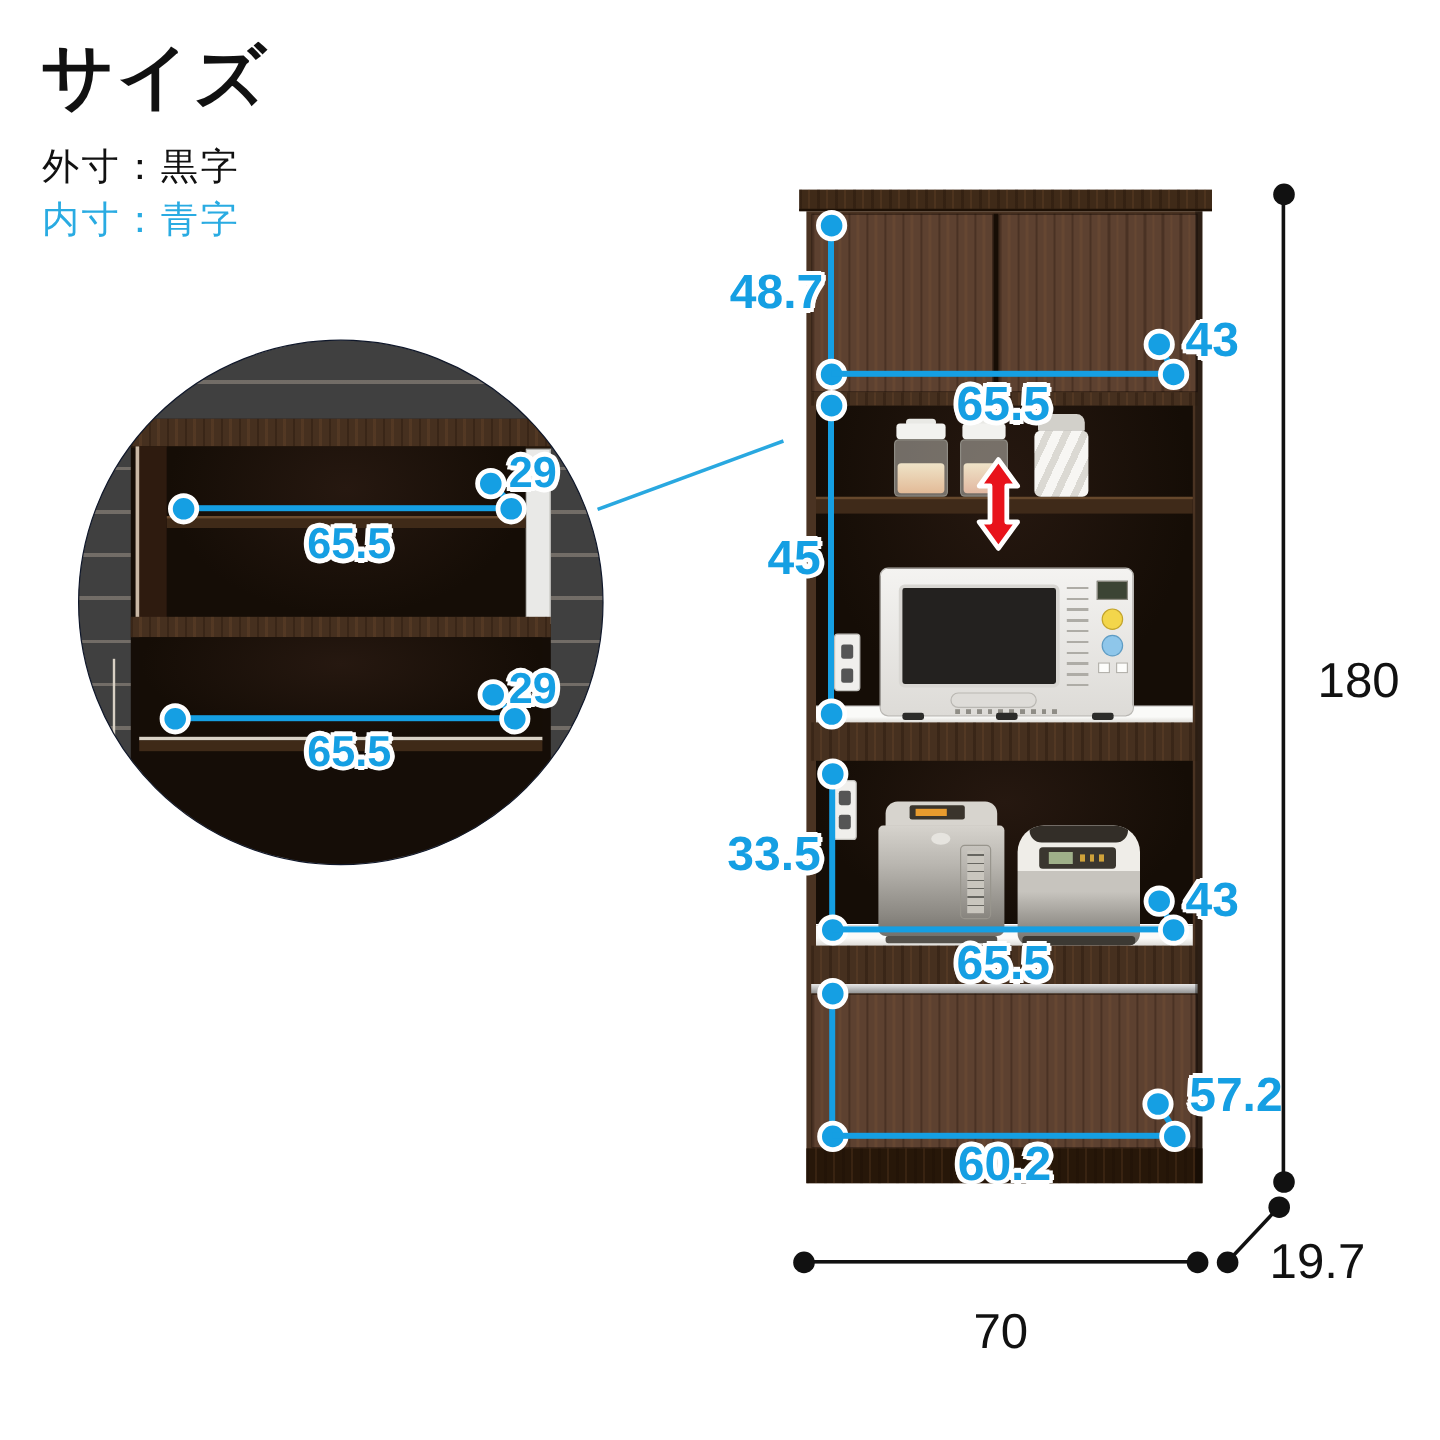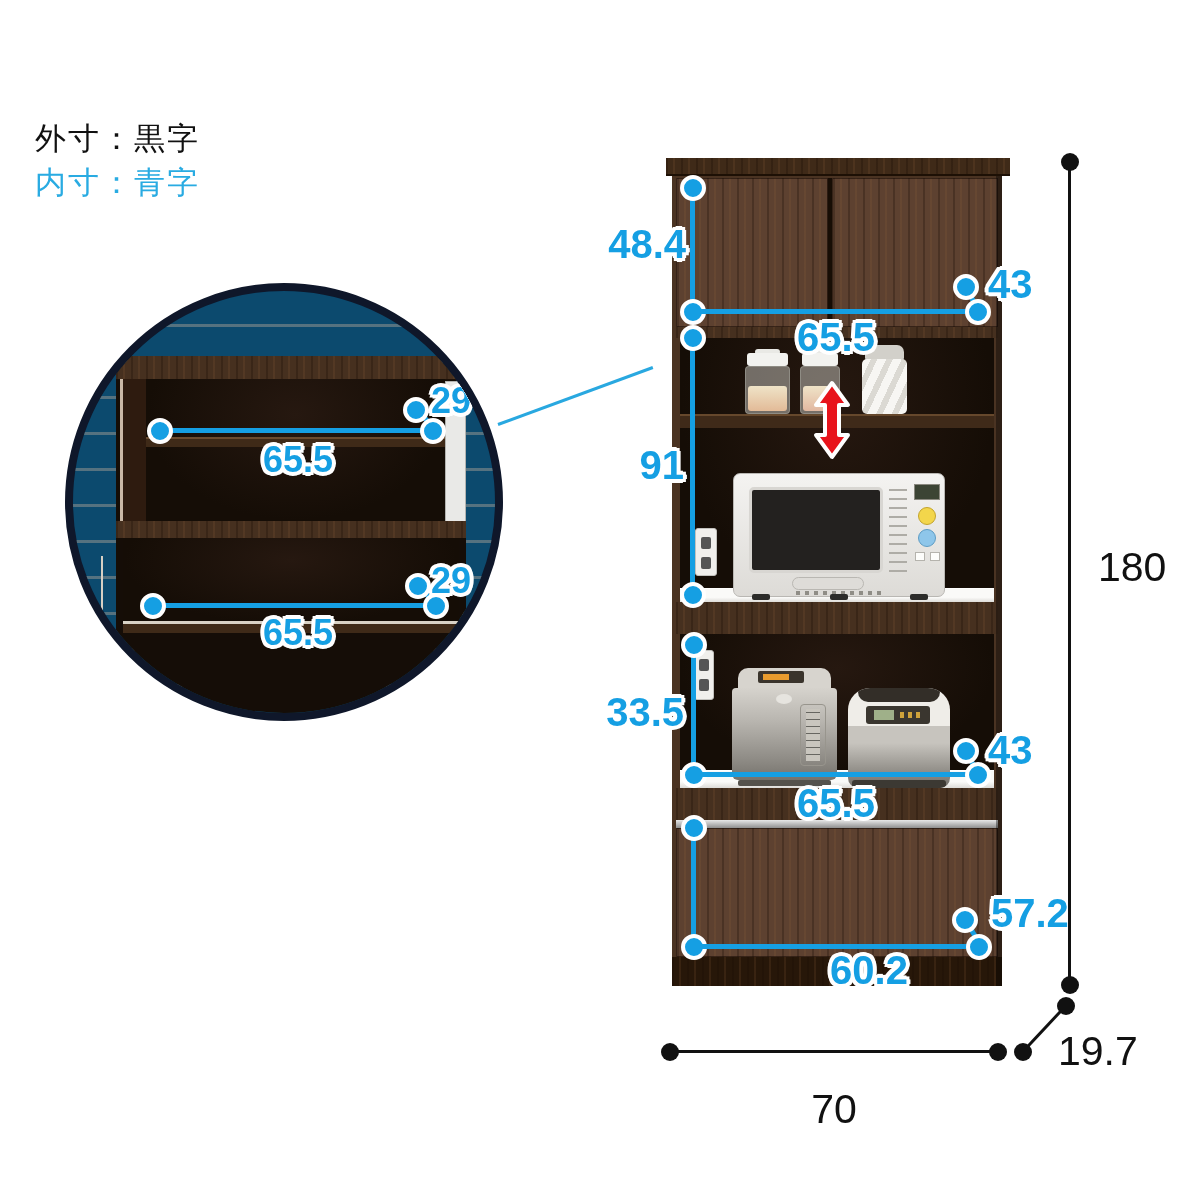--- a/index.html
+++ b/index.html
@@ -47,26 +47,27 @@
 
   .mw-body{background:linear-gradient(180deg,#f4f3f1,#dddbd7);border-radius:7px;border:1px solid #b9b7b3;box-sizing:border-box;}
   .metal{background:linear-gradient(180deg,#d6d3cd 0%,#b9b6b0 35%,#8c8983 80%,#75726c 100%);}
 </style>
 </head>
 <body>
 
 <div id="canvas">
 
   <div class="abs title-row">
+    <span class="title-main">サイズ</span>
   </div>
   <div class="abs legend inner" style="left:35px;top:162px;">内寸：青字</div>
   <div class="abs legend" style="left:35px;top:118px;">外寸：黒字</div>
 
-  <div class="abs" style="left:65px;top:283px;width:438px;height:438px;border-radius:50%;border:8px solid #0f172a;
-       overflow:hidden;background:#0c4a6e;box-sizing:border-box;">
+  <div class="abs" style="left:65px;top:283px;width:438px;height:438px;border-radius:50%;border:1px solid #0f172a;
+       overflow:hidden;background:#404040;box-sizing:border-box;">
 
     <div class="abs" style="left:0;top:0;width:438px;height:438px;
          background:repeating-linear-gradient(180deg,rgba(0,0,0,0) 0 33px,rgba(175,163,150,.45) 33px 36px);"></div>
     <div class="abs" style="left:28px;top:265px;width:2px;height:173px;background:#d8d0c4;"></div>
 
     <div class="abs" style="left:43px;top:65px;width:350px;height:373px;background:#150d07;">
       <div class="abs wood-band grain" style="left:0;top:0;width:350px;height:23px;border-bottom:1px solid #1d1108;"></div>
       <div class="abs" style="left:135px;top:27px;width:14px;height:16px;background:#221409;border:1px solid #0d0703;"></div>
       <div class="abs" style="left:195px;top:27px;width:14px;height:16px;background:#221409;border:1px solid #0d0703;"></div>
 
@@ -191,33 +192,33 @@
     <div class="abs wood-band grain" style="left:4px;top:612px;width:322px;height:32px;"></div>
     <div class="abs rail" style="left:4px;top:644px;width:322px;height:8px;"></div>
     <div class="abs wood-door grain" style="left:4px;top:652px;width:322px;height:129px;"></div>
     <div class="abs grain" style="left:0;top:781px;width:330px;height:29px;background-color:#271709;"></div>
     <div class="abs" style="left:324px;top:0;width:6px;height:810px;background:rgba(0,0,0,.38);"></div>
   </div>
 
   <div class="abs bl bline-v" style="left:690px;top:188px;height:124px;"></div>
   <div class="abs bdot" style="left:680px;top:175px;"></div>
   <div class="abs bdot" style="left:680px;top:299px;"></div>
-  <div class="abs num-b num-r" style="left:556px;top:222px;">48.4</div>
+  <div class="abs num-b num-r" style="left:556px;top:222px;">48.7</div>
 
   <div class="abs bl bline-h" style="left:693px;top:309px;width:285px;"></div>
   <div class="abs bl diag" style="left:966px;top:284px;width:27px;transform:rotate(63.4deg);"></div>
   <div class="abs bdot" style="left:965px;top:299px;"></div>
   <div class="abs bdot" style="left:953px;top:274px;"></div>
   <div class="abs num-b" style="left:988px;top:262px;">43</div>
   <div class="abs num-b ctr" style="left:836px;top:315px;">65.5</div>
 
   <div class="abs bl bline-v" style="left:690px;top:338px;height:257px;"></div>
   <div class="abs bdot" style="left:680px;top:325px;"></div>
   <div class="abs bdot" style="left:680px;top:582px;"></div>
-  <div class="abs num-b num-r" style="left:554px;top:443px;">91</div>
+  <div class="abs num-b num-r" style="left:554px;top:443px;">45</div>
 
   <div class="abs bl bline-v" style="left:691px;top:645px;height:130px;"></div>
   <div class="abs bdot" style="left:681px;top:632px;"></div>
   <div class="abs bdot" style="left:681px;top:762px;"></div>
   <div class="abs num-b num-r" style="left:554px;top:690px;">33.5</div>
 
   <div class="abs bl bline-h" style="left:694px;top:772px;width:284px;"></div>
   <div class="abs bl diag" style="left:966px;top:748px;width:27px;transform:rotate(63.4deg);"></div>
   <div class="abs bdot" style="left:965px;top:762px;"></div>
   <div class="abs bdot" style="left:953px;top:738px;"></div>
@@ -226,21 +227,21 @@
 
   <div class="abs bl bline-v" style="left:691px;top:828px;height:119px;"></div>
   <div class="abs bdot" style="left:681px;top:815px;"></div>
   <div class="abs bdot" style="left:681px;top:934px;"></div>
 
   <div class="abs bl bline-h" style="left:694px;top:944px;width:285px;"></div>
   <div class="abs bl diag" style="left:965px;top:917px;width:27px;transform:rotate(58.7deg);"></div>
   <div class="abs bdot" style="left:966px;top:934px;"></div>
   <div class="abs bdot" style="left:952px;top:907px;"></div>
   <div class="abs num-b" style="left:991px;top:891px;">57.2</div>
-  <div class="abs num-b ctr" style="left:837px;top:948px;margin-left:32px;">60.2</div>
+  <div class="abs num-b ctr" style="left:837px;top:948px;">60.2</div>
 
   <div class="abs kl kline-v" style="left:1068px;top:162px;height:823px;"></div>
   <div class="abs kdot" style="left:1061px;top:153px;"></div>
   <div class="abs kdot" style="left:1061px;top:976px;"></div>
   <div class="abs num-k" style="left:1098px;top:544px;">180</div>
 
   <div class="abs kdiag" style="left:1023px;top:1050px;width:63px;transform:rotate(-46.9deg);"></div>
   <div class="abs kdot" style="left:1057px;top:997px;"></div>
   <div class="abs kdot" style="left:1014px;top:1043px;"></div>
   <div class="abs num-k" style="left:1058px;top:1028px;">19.7</div>

